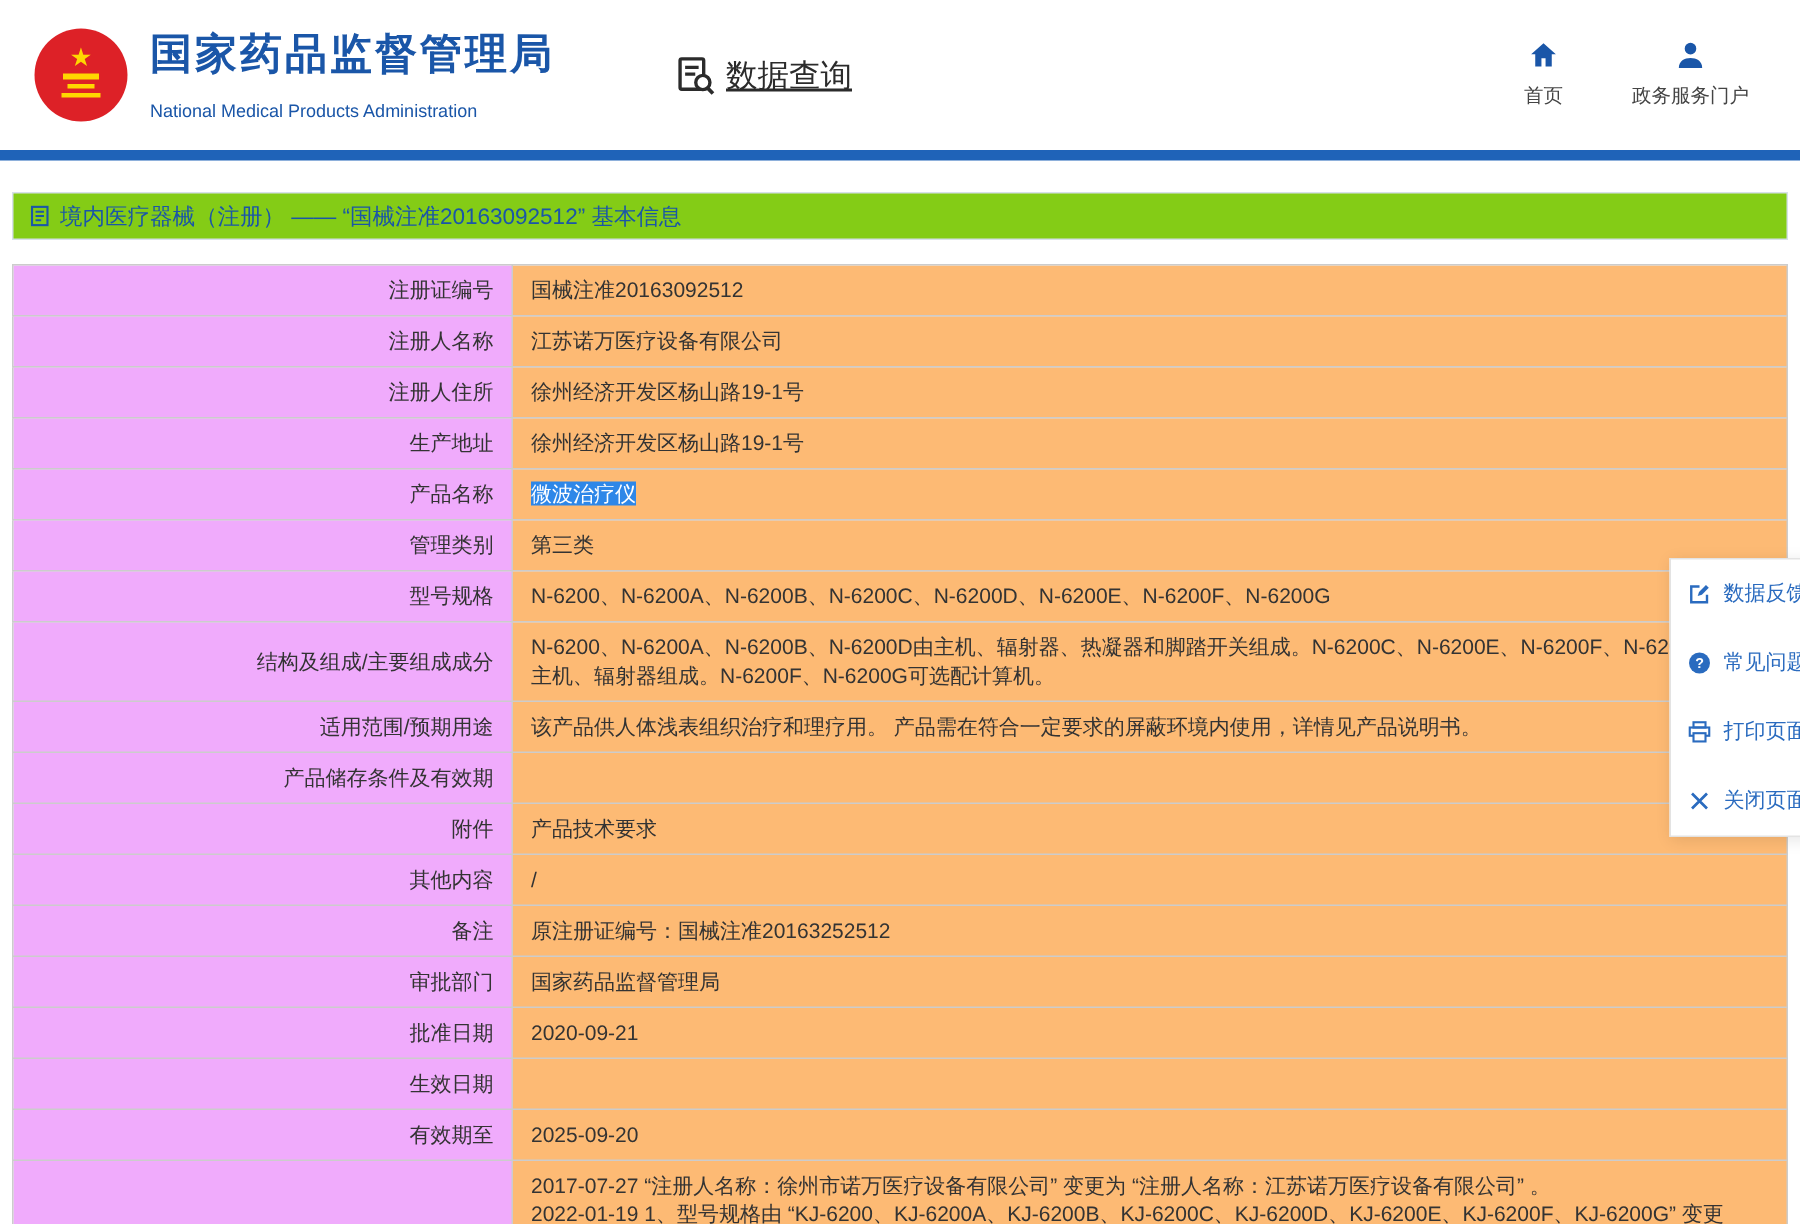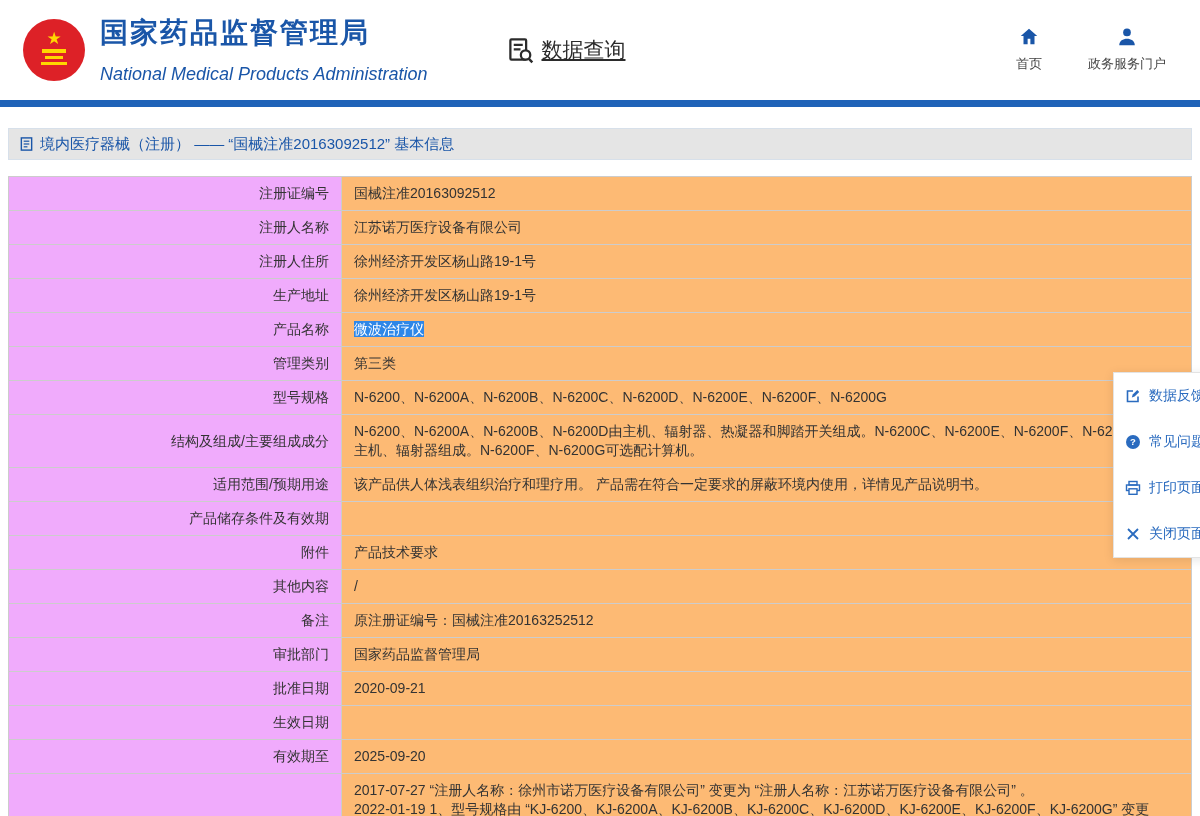--- a/index.html
+++ b/index.html
@@ -4,33 +4,33 @@
 <style>
   * { box-sizing: border-box; margin: 0; padding: 0; }
   html, body { width: 1200px; height: 816px; overflow: hidden; background: #fff;
     font-family: "Liberation Sans", "DejaVu Sans", sans-serif; color: #333; }
 
   
   .header { height: 100px; display: flex; align-items: center; padding: 0 22px; position: relative; background: #fff; }
   .logo { width: 64px; height: 64px; flex: 0 0 64px; }
   .brand { margin-left: 14px; }
   .brand-cn { font-size: 28px; font-weight: bold; color: #1a56a8; letter-spacing: 2px; line-height: 34px; }
-  .brand-en { font-size: 18px; color: #1a56a8; margin-top: 14px; font-style: italic; }
+  .brand-en { font-size: 12px; color: #1a56a8; margin-top: 14px; }
   .query { display: flex; align-items: center; margin-left: 80px; font-size: 21px; color: #2b2b2b; cursor: pointer; text-decoration: underline; }
   .query svg { width: 27px; height: 27px; margin-right: 7px; }
   .top-links { position: absolute; right: 34px; top: 26px; display: flex; gap: 46px; }
   .top-link { display: flex; flex-direction: column; align-items: center; font-size: 13px; color: #444; cursor: pointer; }
   .top-link svg { width: 22px; height: 22px; margin-bottom: 7px; }
 
   .blue-bar { height: 7px; background: #1f63b8; }
 
   
   .main { padding: 21px 8px 0 8px; position: relative; }
   .crumb-box { border: 1px solid #d7e0ea; height: 32px; display: flex; align-items: center;
-    padding: 0 10px; font-size: 15px; color: #1a56a8; background: #e5e5e5; }
+    padding: 0 10px; font-size: 15px; color: #1a56a8; background: #84cc16; }
   .crumb-box svg { width: 15px; height: 16px; margin-right: 6px; flex: 0 0 15px; }
 
   table.info { width: 100%; border-collapse: collapse; margin-top: 16px; table-layout: fixed; }
   table.info td { border: 1px solid #ccc; font-size: 14px; line-height: 19px; padding: 7px 12px; vertical-align: middle; }
   td.lbl { width: 333px; background: #f0abfc; text-align: right; color: #333; }
   td.val { background: #fdba74; color: #333; text-align: left; white-space: pre-line; word-break: break-all; }
   .hl { background: #2e87e8; color: #fff; }
 
   
   .side-panel { position: absolute; left: 1113px; top: 265px; width: 122px; background: #fff;

